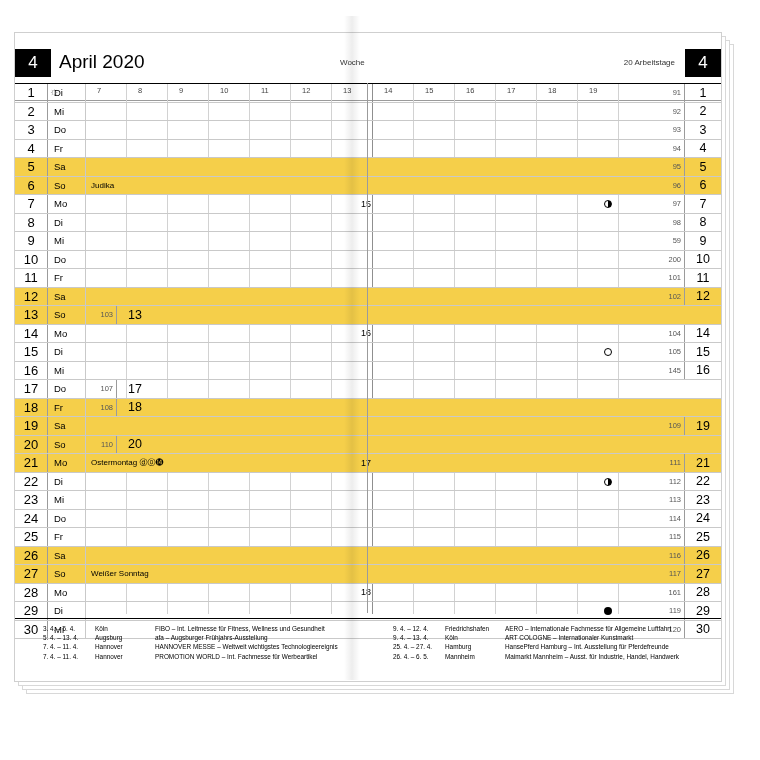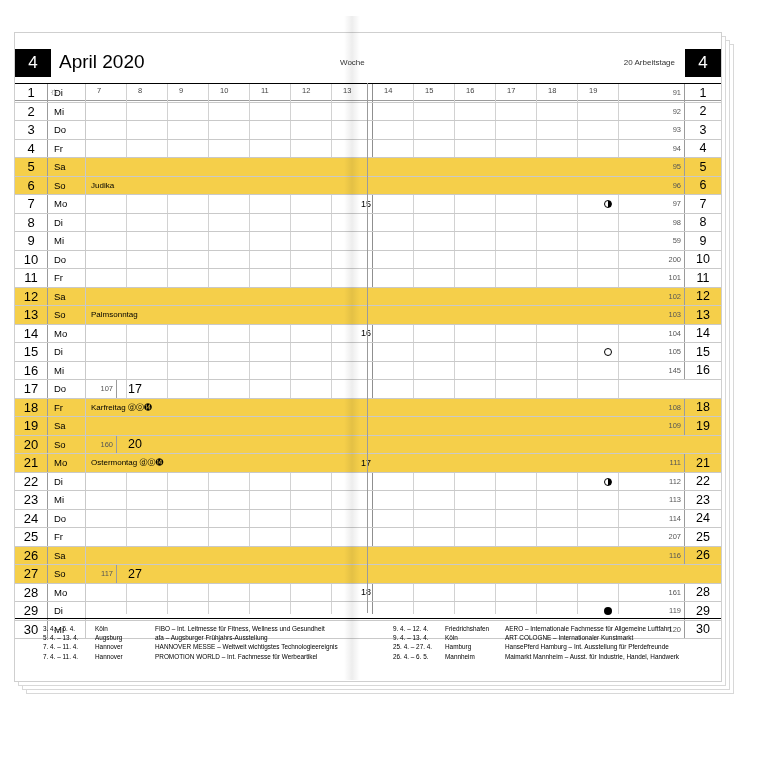--- a/index.html
+++ b/index.html
@@ -199,21 +199,20 @@
         <div class="row wknd">
           <div class="c-day">12</div>
           <div class="c-dow">Sa</div>
           <div class="c-note"></div>
           <div class="daynum-right">102</div>
           <div class="c-num">12</div>
         </div>
         <div class="row wknd">
           <div class="c-day">13</div>
           <div class="c-dow">So</div>
-          <div class="c-note">Palmsonntag</div>
           <div class="daynum-right">103</div>
           <div class="c-num">13</div>
         </div>
         <div class="row">
           <div class="c-day">14</div>
           <div class="c-dow">Mo</div>
           <div class="c-note">
             <span class="wkn" style="left: 275px;">16</span>
           </div>
           <div class="daynum-right">104</div>
@@ -237,35 +236,34 @@
         </div>
         <div class="row">
           <div class="c-day">17</div>
           <div class="c-dow">Do</div>
           <div class="daynum-right">107</div>
           <div class="c-num">17</div>
         </div>
         <div class="row wknd">
           <div class="c-day">18</div>
           <div class="c-dow">Fr</div>
-          <div class="c-note">Karfreitag ⓓ⓪⓮</div>
           <div class="daynum-right">108</div>
           <div class="c-num">18</div>
         </div>
         <div class="row wknd">
           <div class="c-day">19</div>
           <div class="c-dow">Sa</div>
           <div class="c-note"></div>
           <div class="daynum-right">109</div>
           <div class="c-num">19</div>
         </div>
         <div class="row wknd">
           <div class="c-day">20</div>
           <div class="c-dow">So</div>
-          <div class="daynum-right">160</div>
+          <div class="daynum-right">110</div>
           <div class="c-num">20</div>
         </div>
         <div class="row wknd">
           <div class="c-day">21</div>
           <div class="c-dow">Mo</div>
           <div class="c-note">Ostermontag ⓓ⓪⓮<span class="wkn" style="left: 275px;">17</span></div>
           <div class="daynum-right">111</div>
           <div class="c-num">21</div>
         </div>
         <div class="row">
@@ -288,33 +286,34 @@
           <div class="c-day">24</div>
           <div class="c-dow">Do</div>
           <div class="c-note"></div>
           <div class="daynum-right">114</div>
           <div class="c-num">24</div>
         </div>
         <div class="row">
           <div class="c-day">25</div>
           <div class="c-dow">Fr</div>
           <div class="c-note"></div>
-          <div class="daynum-right">207</div>
+          <div class="daynum-right">115</div>
           <div class="c-num">25</div>
         </div>
         <div class="row wknd">
           <div class="c-day">26</div>
           <div class="c-dow">Sa</div>
           <div class="c-note"></div>
           <div class="daynum-right">116</div>
           <div class="c-num">26</div>
         </div>
         <div class="row wknd">
           <div class="c-day">27</div>
           <div class="c-dow">So</div>
+          <div class="c-note">Weißer Sonntag</div>
           <div class="daynum-right">117</div>
           <div class="c-num">27</div>
         </div>
         <div class="row">
           <div class="c-day">28</div>
           <div class="c-dow">Mo</div>
           <div class="c-note">
             <span class="wkn" style="left: 275px;">18</span>
           </div>
           <div class="daynum-right">161</div>

